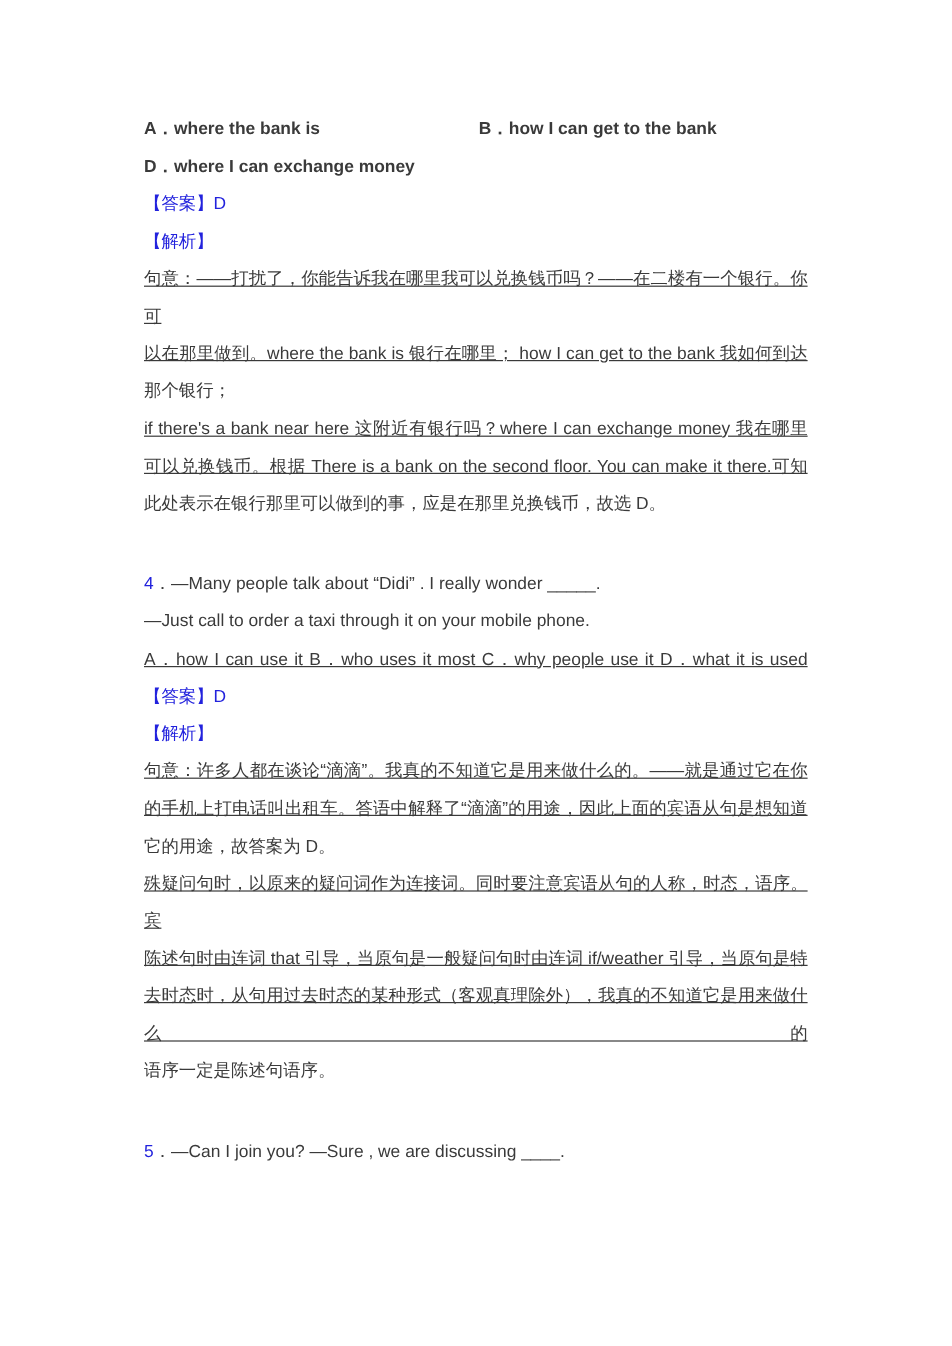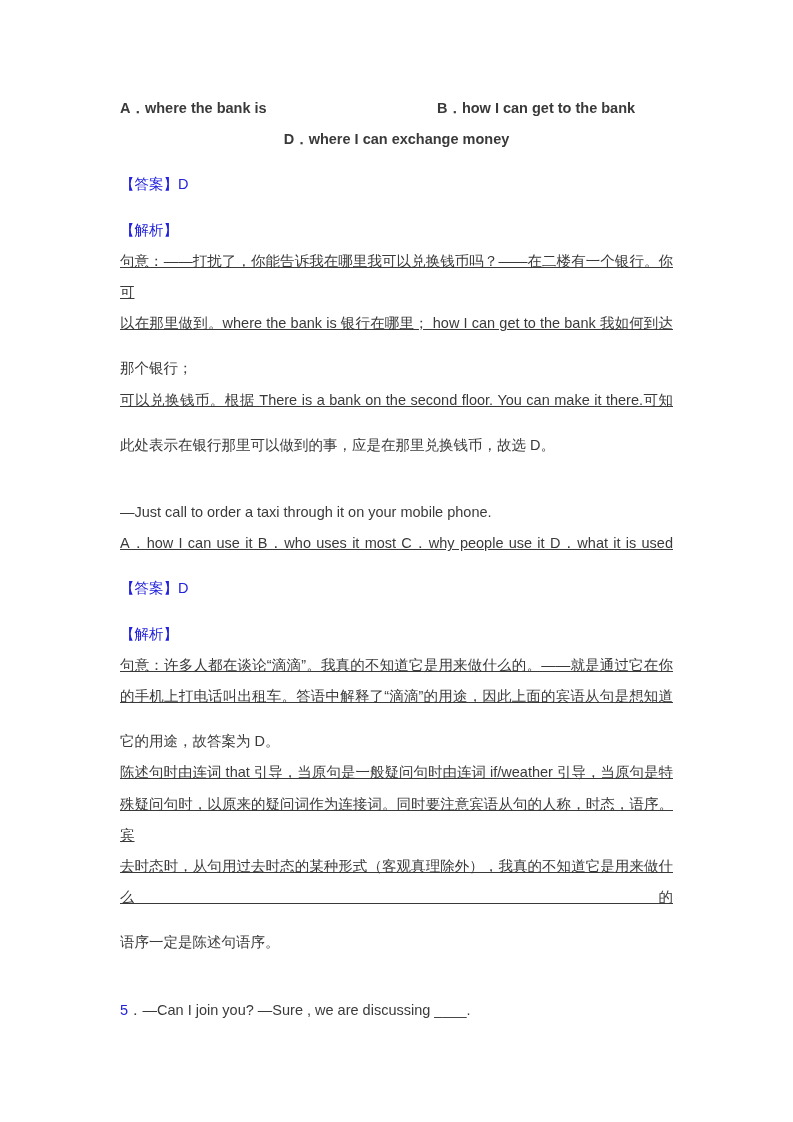--- a/index.html
+++ b/index.html
@@ -15,37 +15,36 @@
     color: #3a3a3a;
     overflow: hidden;
   }
   .page {
     padding: 93px 120px 0 120px;
     width: 553px;
   }
   .line {
     line-height: 31.2px;
     white-space: pre-wrap;
-    margin-top: 14px;
   }
   
   .jline {
     line-height: 31.2px;
     text-align: justify;
     text-align-last: justify;
     word-break: break-all;
     text-decoration: underline;
   }
   .opt-row {
     display: flex;
     line-height: 31.2px;
     font-weight: bold;
   }
   .opt-col1 { width: 279px; flex: 0 0 279px; }
-  .opt-col2 { flex: 1; text-align: center; }
+  .opt-col2 { flex: 1; }
   .blue { color: #2222dd; }
   .section-q { margin-top: 36px; }
 </style>
 </head>
 <body>
 
 <div class="page">
 
   <div class="opt-row">
     <span class="opt-col1">A．where the bank is</span>
@@ -54,35 +53,37 @@
   <div class="opt-row">
     <span class="opt-col2">D．where I can exchange money</span>
   </div>
   <div class="line blue">【答案】D</div>
   <div class="line blue">【解析】</div>
 
   <div class="jline">句意：——打扰了，你能告诉我在哪里我可以兑换钱币吗？——在二楼有一个银行。你可</div>
   <div class="jline">以在那里做到。where the bank is 银行在哪里； how I can get to the bank 我如何到达</div>
   <div class="line">那个银行；</div>
 
+  <div class="jline">if there's a bank near here 这附近有银行吗？where I can exchange money 我在哪里</div>
   <div class="jline">可以兑换钱币。根据 There is a bank on the second floor. You can make it there.可知</div>
   <div class="line">此处表示在银行那里可以做到的事，应是在那里兑换钱币，故选 D。</div>
 
   <div class="section-q">
+    <div class="line"><span class="blue">4</span><span>．</span><span>—Many people talk about “Didi” . I really wonder _____.</span></div>
     <div class="line">—Just call to order a taxi through it on your mobile phone.</div>
     <div class="jline">A．how I can use it  B．who uses it most C．why people use it  D．what it is used</div>
     <div class="line blue">【答案】D</div>
     <div class="line blue">【解析】</div>
 
     <div class="jline">句意：许多人都在谈论“滴滴”。我真的不知道它是用来做什么的。——就是通过它在你</div>
     <div class="jline">的手机上打电话叫出租车。答语中解释了“滴滴”的用途，因此上面的宾语从句是想知道</div>
     <div class="line">它的用途，故答案为 D。</div>
 
+    <div class="jline">殊疑问句时，以原来的疑问词作为连接词。同时要注意宾语从句的人称，时态，语序。宾</div>
     <div class="jline">陈述句时由连词 that 引导，当原句是一般疑问句时由连词 if/weather 引导，当原句是特</div>
-    <div class="jline">殊疑问句时，以原来的疑问词作为连接词。同时要注意宾语从句的人称，时态，语序。宾</div>
     <div class="jline">去时态时，从句用过去时态的某种形式（客观真理除外），我真的不知道它是用来做什么的</div>
     <div class="line">语序一定是陈述句语序。</div>
   </div>
 
   <div class="section-q">
     <div class="line"><span class="blue">5</span><span>．</span><span>—Can I join you? —Sure , we are discussing ____.</span></div>
 
   </div>
 
 </div>

